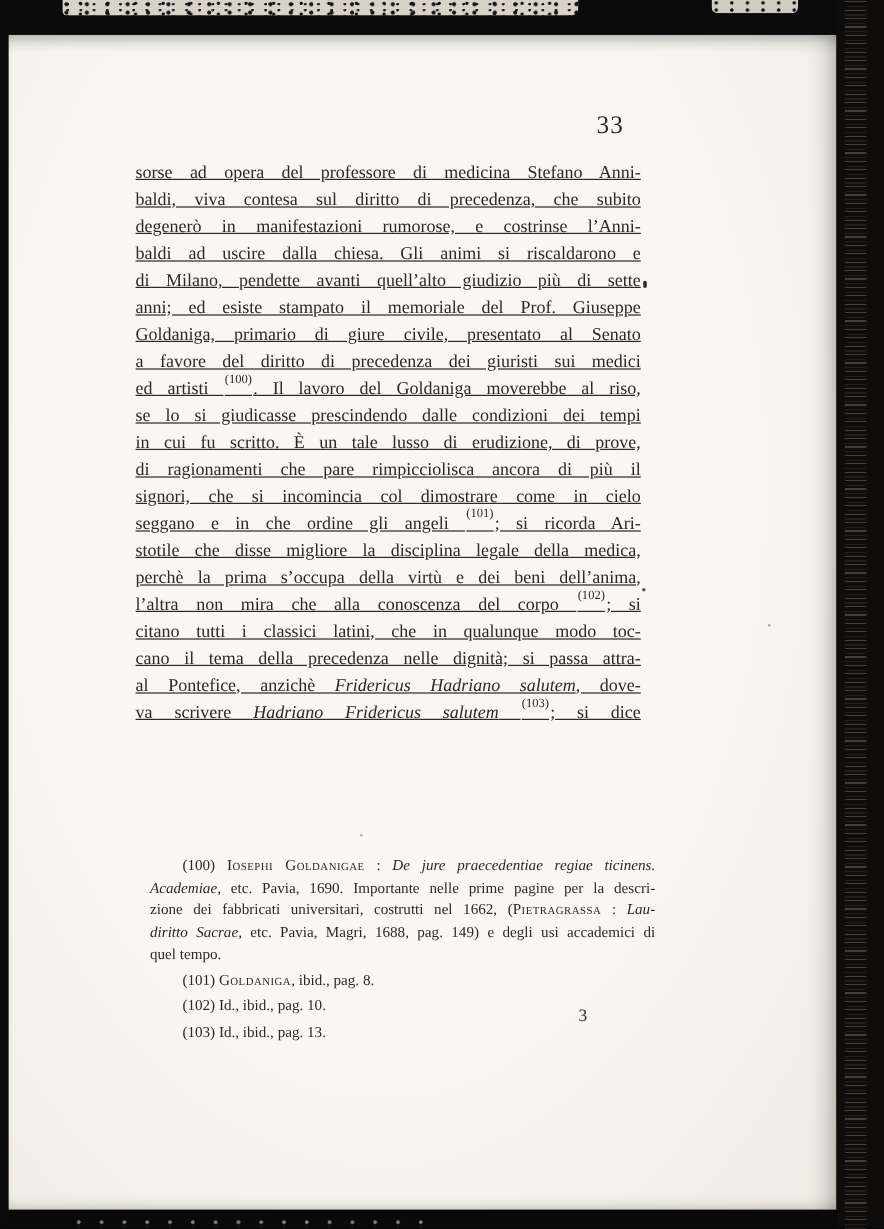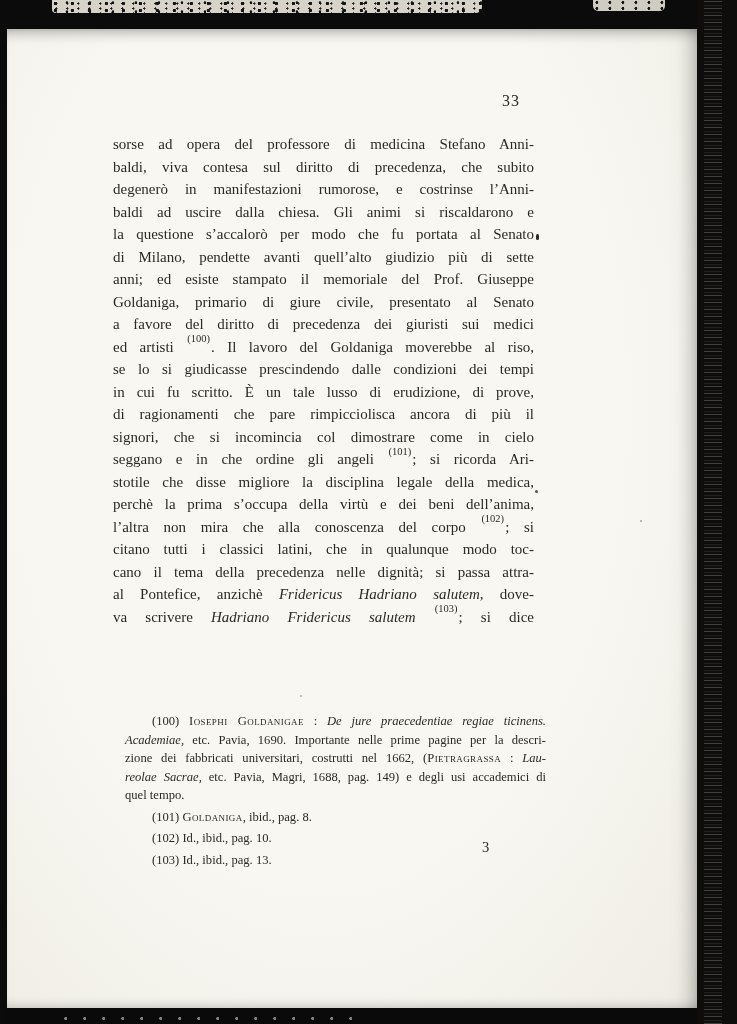--- a/index.html
+++ b/index.html
@@ -44,25 +44,25 @@
     content:""; position:absolute; left:60px; bottom:2px; width:300px; height:6px;
     background-image: radial-gradient(circle at 30% 50%, #d8d4ca 0 1.2px, transparent 1.8px);
     background-size: 19px 5px; opacity:.6;
   }
   .band-left { position:absolute; left:0; top:0; width:7px; height:1024px; background:#0b0b0b; z-index:3; }
 
   
   .page-number-top {
     position:absolute; left:113px; top:92px; width:421px; z-index:2;
     text-align:right; padding-right:14px; box-sizing:border-box;
-    font-size:16px; letter-spacing:1px; color:#2c2925;
+    font-size:21px; letter-spacing:1px; color:#2c2925;
   }
   .bodytext {
     position:absolute; left:113px; top:133px; width:421px; z-index:2;
-    color:#2c2925; font-size:15px; line-height:22.5px;
+    color:#2c2925; font-size:15px; line-height:22.5px;text-decoration:underline;
   }
   .textline { text-align:justify; text-align-last:justify; min-height:22.5px; }
   .textline sup { font-size:10.5px; line-height:0; position:relative; top:-3.5px; margin:0 1px; }
   .footnotes {
     position:absolute; left:113px; top:712px; width:421px; z-index:2;
     color:#2c2925; font-size:12.6px; line-height:18.5px;margin-left:12px;
   }
   .note .textline { min-height:18.5px; }
   .note .textline:first-child { text-indent:27px; }
   .note .textline:last-child { text-align-last:left; }
@@ -95,21 +95,20 @@
 
   <div class="paper"></div>
 
   <div class="page-number-top">33</div>
 
   <div class="bodytext">
       <div class="textline">sorse ad opera del professore di medicina Stefano Anni-</div>
       <div class="textline">baldi, viva contesa sul diritto di precedenza, che subito</div>
       <div class="textline">degenerò in manifestazioni rumorose, e costrinse l’Anni-</div>
       <div class="textline">baldi ad uscire dalla chiesa. Gli animi si riscaldarono e</div>
-      <div class="textline">la questione s’accalorò per modo che fu portata al Senato</div>
       <div class="textline">di Milano, pendette avanti quell’alto giudizio più di sette</div>
       <div class="textline">anni; ed esiste stampato il memoriale del Prof. Giuseppe</div>
       <div class="textline">Goldaniga, primario di giure civile, presentato al Senato</div>
       <div class="textline">a favore del diritto di precedenza dei giuristi sui medici</div>
       <div class="textline">ed artisti <sup>(100)</sup>. Il lavoro del Goldaniga moverebbe al riso,</div>
       <div class="textline">se lo si giudicasse prescindendo dalle condizioni dei tempi</div>
       <div class="textline">in cui fu scritto. È un tale lusso di erudizione, di prove,</div>
       <div class="textline">di ragionamenti che pare rimpicciolisca ancora di più il</div>
       <div class="textline">signori, che si incomincia col dimostrare come in cielo</div>
       <div class="textline">seggano e in che ordine gli angeli <sup>(101)</sup>; si ricorda Ari-</div>
@@ -120,21 +119,21 @@
       <div class="textline">cano il tema della precedenza nelle dignità; si passa attra-</div>
       <div class="textline">al Pontefice, anzichè <i>Fridericus Hadriano salutem</i>, dove-</div>
       <div class="textline">va scrivere <i>Hadriano Fridericus salutem</i> <sup>(103)</sup>; si dice</div>
     </div>
 
   <div class="footnotes">
     <div class="note">
         <div class="textline">(100) <span class="sc">Iosephi Goldanigae</span> : <i>De jure praecedentiae regiae ticinens.</i></div>
         <div class="textline"><i>Academiae,</i> etc. Pavia, 1690. Importante nelle prime pagine per la descri-</div>
         <div class="textline">zione dei fabbricati universitari, costrutti nel 1662, (<span class="sc">Pietragrassa</span> : <i>Lau-</i></div>
-        <div class="textline"><i>reolae Sacrae,</i> etc. Pavia, Magri, 1688, pag. 149) e degli usi accademici di</div>
+        <div class="textline"><i>diritto Sacrae,</i> etc. Pavia, Magri, 1688, pag. 149) e degli usi accademici di</div>
         <div class="textline">quel tempo.</div>
       </div>
     <div class="fn-singles">
         <div class="fn-single">(101) <span class="sc">Goldaniga</span>, ibid., pag. 8.</div>
         <div class="fn-single">(102) Id., ibid., pag. 10.</div>
         <div class="fn-single">(103) Id., ibid., pag. 13.</div>
       </div>
   </div>
 
   <div class="signature-mark">3</div>

